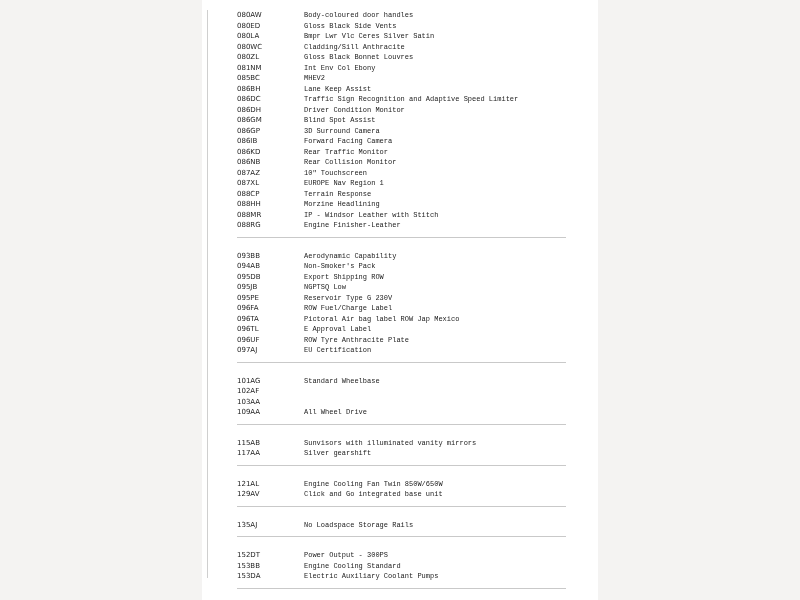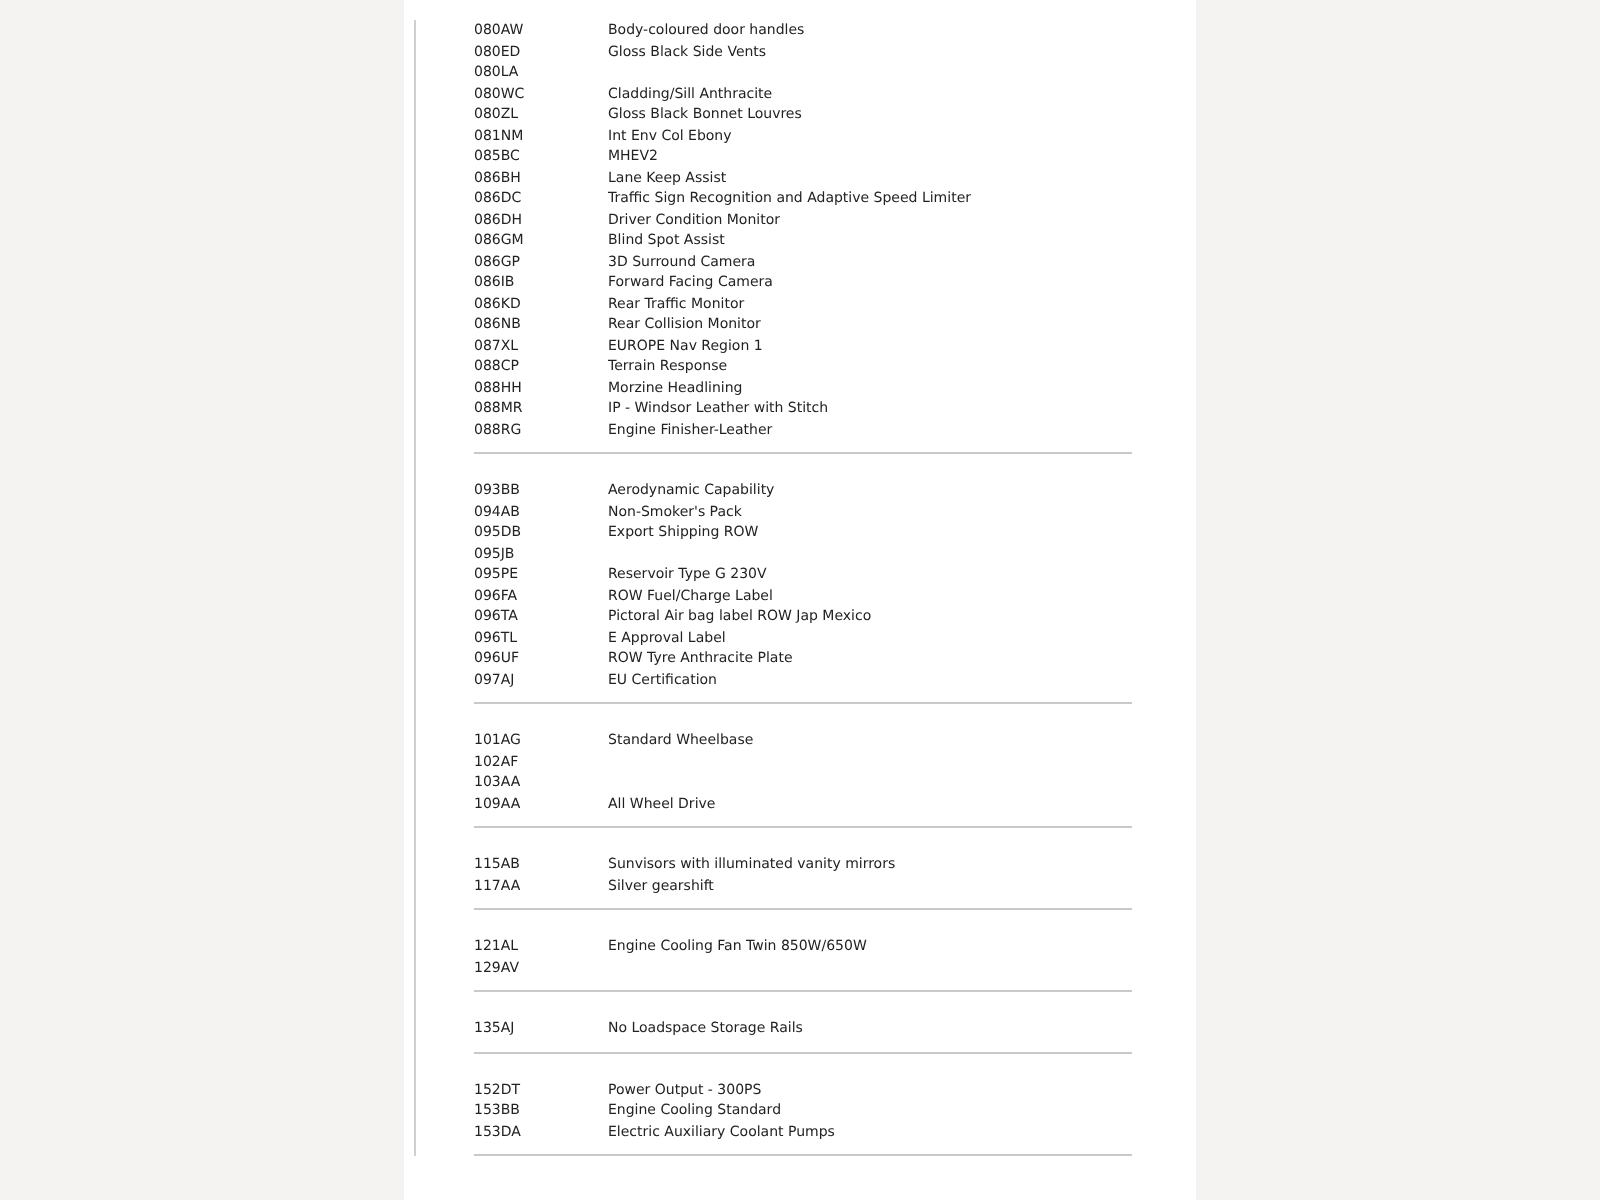--- a/index.html
+++ b/index.html
@@ -19,21 +19,21 @@
   }
   .content {
     position: absolute; left: 237px; top: 10px; width: 329px;
   }
   .group { }
   .row {
     display: flex; height: 10.5px; line-height: 10.5px;
     font-size: 7px; color: #222222; white-space: nowrap; justify-content: space-between;
   }
   .code { width: 67px; flex: none; }
-  .desc { flex: 1; }
+  .desc { flex: 1; font-family: Liberation Mono, monospace; }
   .sep {
     height: 1px; background: #c9c9c9; margin: 6px 0 13px 0;
   }
 </style>
 </head>
 <body>
 
 <div class="panel"></div>
 <div class="vline"></div>
 <div class="content" id="content">
@@ -41,20 +41,21 @@
       <div class="row">
         <span class="code">080AW</span>
         <span class="desc">Body-coloured door handles</span>
       </div>
       <div class="row">
         <span class="code">080ED</span>
         <span class="desc">Gloss Black Side Vents</span>
       </div>
       <div class="row">
         <span class="code">080LA</span>
+        <span class="desc">Bmpr Lwr Vlc Ceres Silver Satin</span>
       </div>
       <div class="row">
         <span class="code">080WC</span>
         <span class="desc">Cladding/Sill Anthracite</span>
       </div>
       <div class="row">
         <span class="code">080ZL</span>
         <span class="desc">Gloss Black Bonnet Louvres</span>
       </div>
       <div class="row">
@@ -91,20 +92,24 @@
       </div>
       <div class="row">
         <span class="code">086KD</span>
         <span class="desc">Rear Traffic Monitor</span>
       </div>
       <div class="row">
         <span class="code">086NB</span>
         <span class="desc">Rear Collision Monitor</span>
       </div>
       <div class="row">
+        <span class="code">087AZ</span>
+        <span class="desc">10" Touchscreen</span>
+      </div>
+      <div class="row">
         <span class="code">087XL</span>
         <span class="desc">EUROPE Nav Region 1</span>
       </div>
       <div class="row">
         <span class="code">088CP</span>
         <span class="desc">Terrain Response</span>
       </div>
       <div class="row">
         <span class="code">088HH</span>
         <span class="desc">Morzine Headlining</span>
@@ -127,20 +132,21 @@
       <div class="row">
         <span class="code">094AB</span>
         <span class="desc">Non-Smoker's Pack</span>
       </div>
       <div class="row">
         <span class="code">095DB</span>
         <span class="desc">Export Shipping ROW</span>
       </div>
       <div class="row">
         <span class="code">095JB</span>
+        <span class="desc">NGPTSQ Low</span>
       </div>
       <div class="row">
         <span class="code">095PE</span>
         <span class="desc">Reservoir Type G 230V</span>
       </div>
       <div class="row">
         <span class="code">096FA</span>
         <span class="desc">ROW Fuel/Charge Label</span>
       </div>
       <div class="row">
@@ -189,20 +195,21 @@
       </div>
     </div>
     <div class="sep"></div>
     <div class="group">
       <div class="row">
         <span class="code">121AL</span>
         <span class="desc">Engine Cooling Fan Twin 850W/650W</span>
       </div>
       <div class="row">
         <span class="code">129AV</span>
+        <span class="desc">Click and Go integrated base unit</span>
       </div>
     </div>
     <div class="sep"></div>
     <div class="group">
       <div class="row">
         <span class="code">135AJ</span>
         <span class="desc">No Loadspace Storage Rails</span>
       </div>
     </div>
     <div class="sep"></div>

